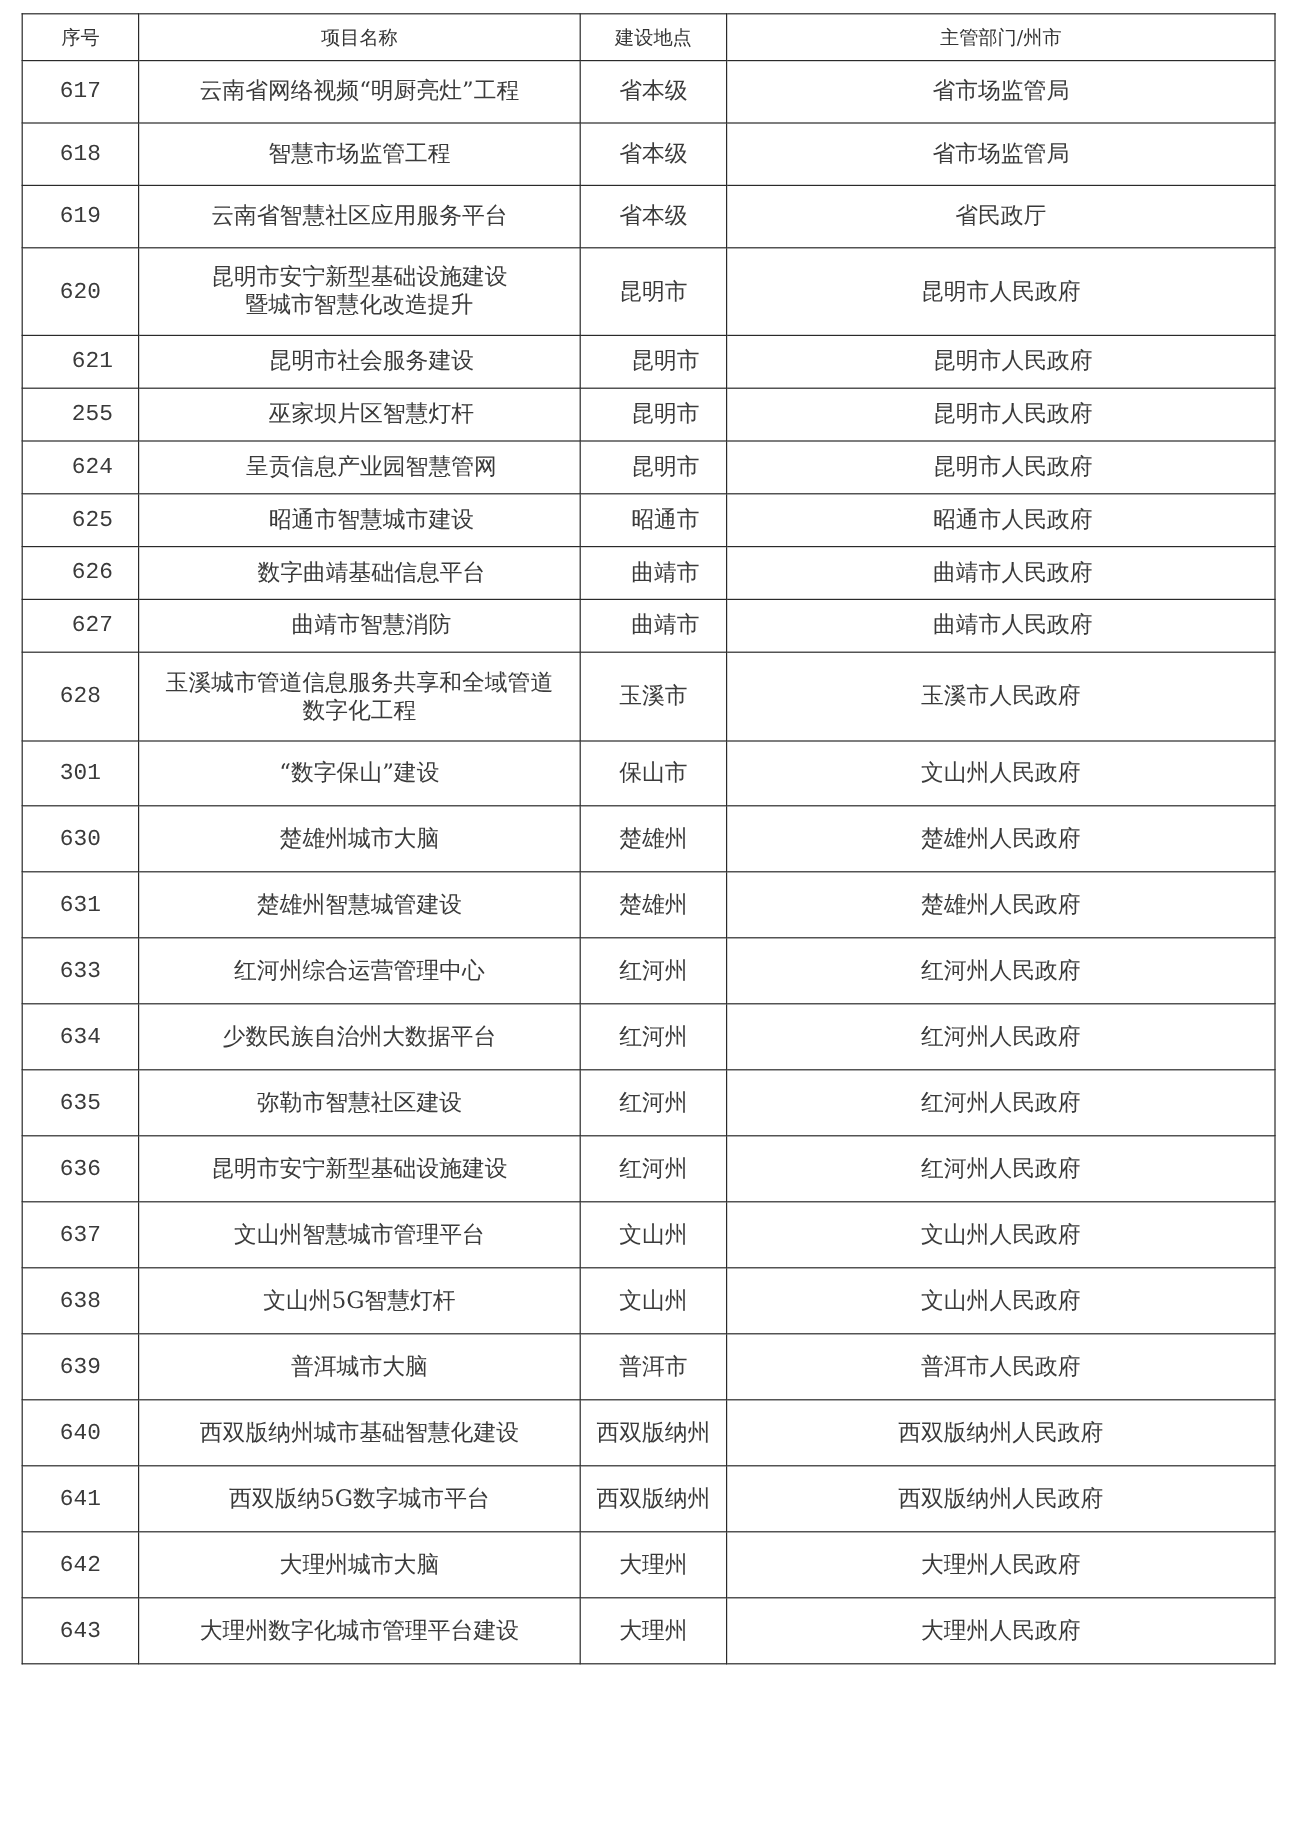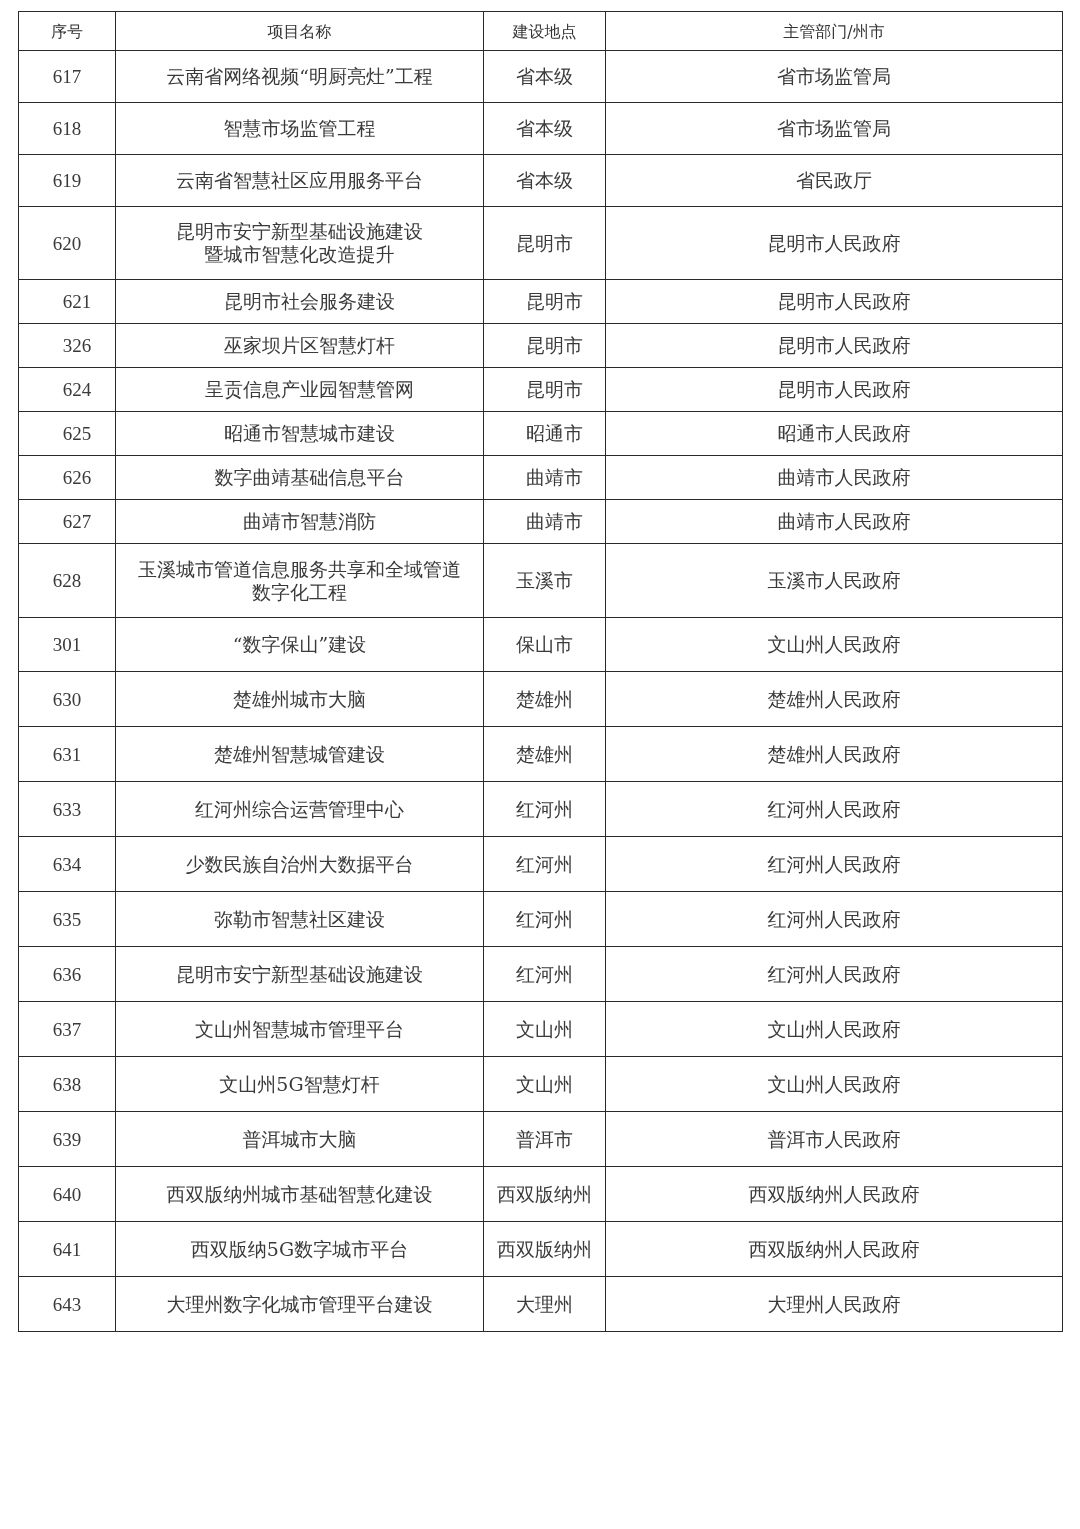--- a/index.html
+++ b/index.html
@@ -9,21 +9,21 @@
     position: absolute; left: 18px; top: 11px;
     width: 1044px; border-collapse: collapse; table-layout: fixed;
   }
   table.doc-table td, table.doc-table th {
     border: 1.6px solid #2a2a2a; text-align: center; vertical-align: middle;
     font-weight: normal; font-size: 19px; line-height: 23px; padding: 0 6px;
     color: #3a3a3a;
   }
   table.doc-table th { height: 38px; font-size: 16px; color: #333; }
   col.c1 { width: 97px; } col.c2 { width: 368px; } col.c3 { width: 122px; } col.c4 { width: 457px; }
-  td.num { font-family: Liberation Serif, serif; font-size: 20px; margin-left: 16px; }
+  td.num { font-family: Liberation Mono, monospace; font-size: 20px; margin-left: 16px; }
   tr.h53 td { height: 51px; } tr.h74 td { height: 72px; }
   tr.h45 td { height: 43px; padding-left: 26px; } tr.h75 td { height: 73px; }
   tr.h55 td { height: 53px; } tr.h56 td { height: 54px; }
 </style>
 </head>
 <body>
 
 <table class="doc-table">
   <colgroup>
       <col class="c1">
@@ -67,21 +67,21 @@
       <td>昆明市</td>
       <td>昆明市人民政府</td>
     </tr>
     <tr class="h45">
       <td class="num">621</td>
       <td>昆明市社会服务建设</td>
       <td>昆明市</td>
       <td>昆明市人民政府</td>
     </tr>
     <tr class="h45">
-      <td class="num">326</td>
+      <td class="num">255</td>
       <td>巫家坝片区智慧灯杆</td>
       <td>昆明市</td>
       <td>昆明市人民政府</td>
     </tr>
     <tr class="h45">
       <td class="num">624</td>
       <td>呈贡信息产业园智慧管网</td>
       <td>昆明市</td>
       <td>昆明市人民政府</td>
     </tr>
@@ -178,19 +178,25 @@
       <td>西双版纳州</td>
       <td>西双版纳州人民政府</td>
     </tr>
     <tr class="h56">
       <td class="num">641</td>
       <td>西双版纳5G数字城市平台</td>
       <td>西双版纳州</td>
       <td>西双版纳州人民政府</td>
     </tr>
     <tr class="h56">
+      <td class="num">642</td>
+      <td>大理州城市大脑</td>
+      <td>大理州</td>
+      <td>大理州人民政府</td>
+    </tr>
+    <tr class="h56">
       <td class="num">643</td>
       <td>大理州数字化城市管理平台建设</td>
       <td>大理州</td>
       <td>大理州人民政府</td>
     </tr>
   </tbody>
 </table>
 
 </body></html>

